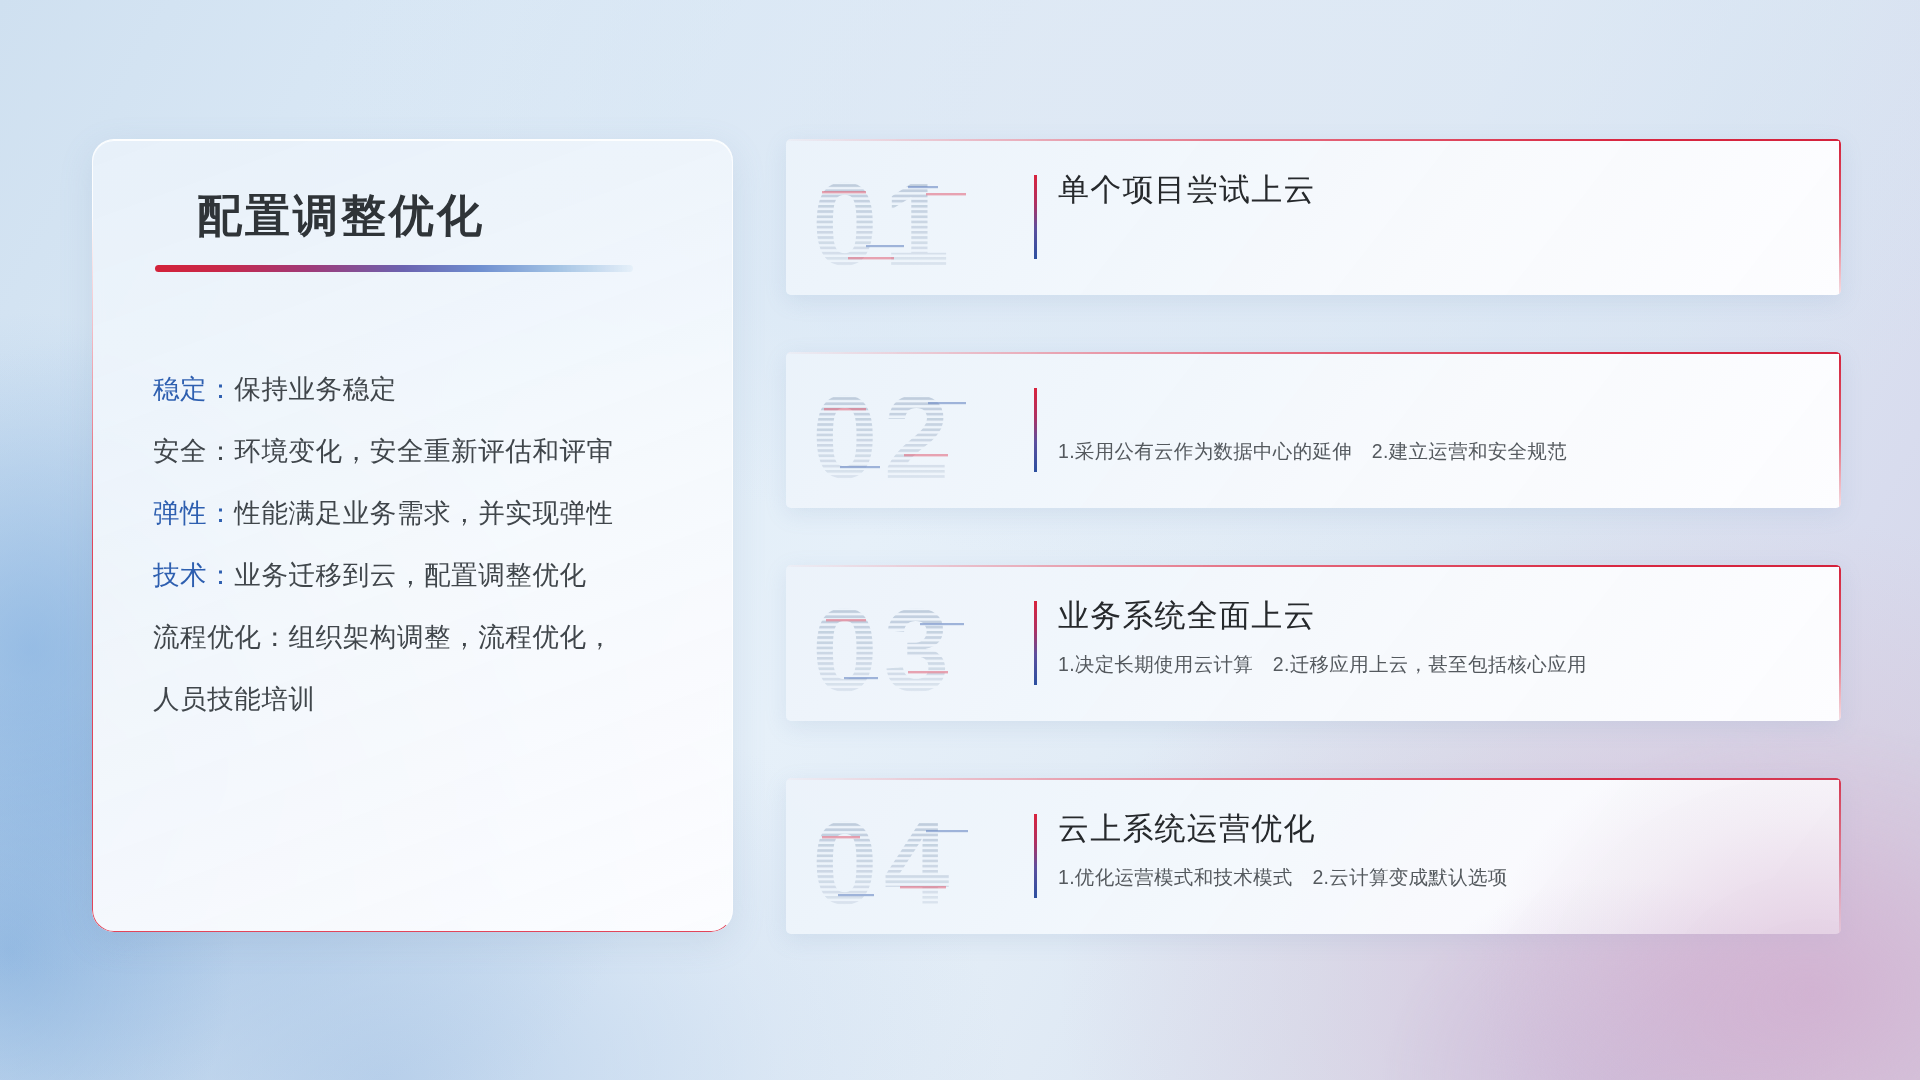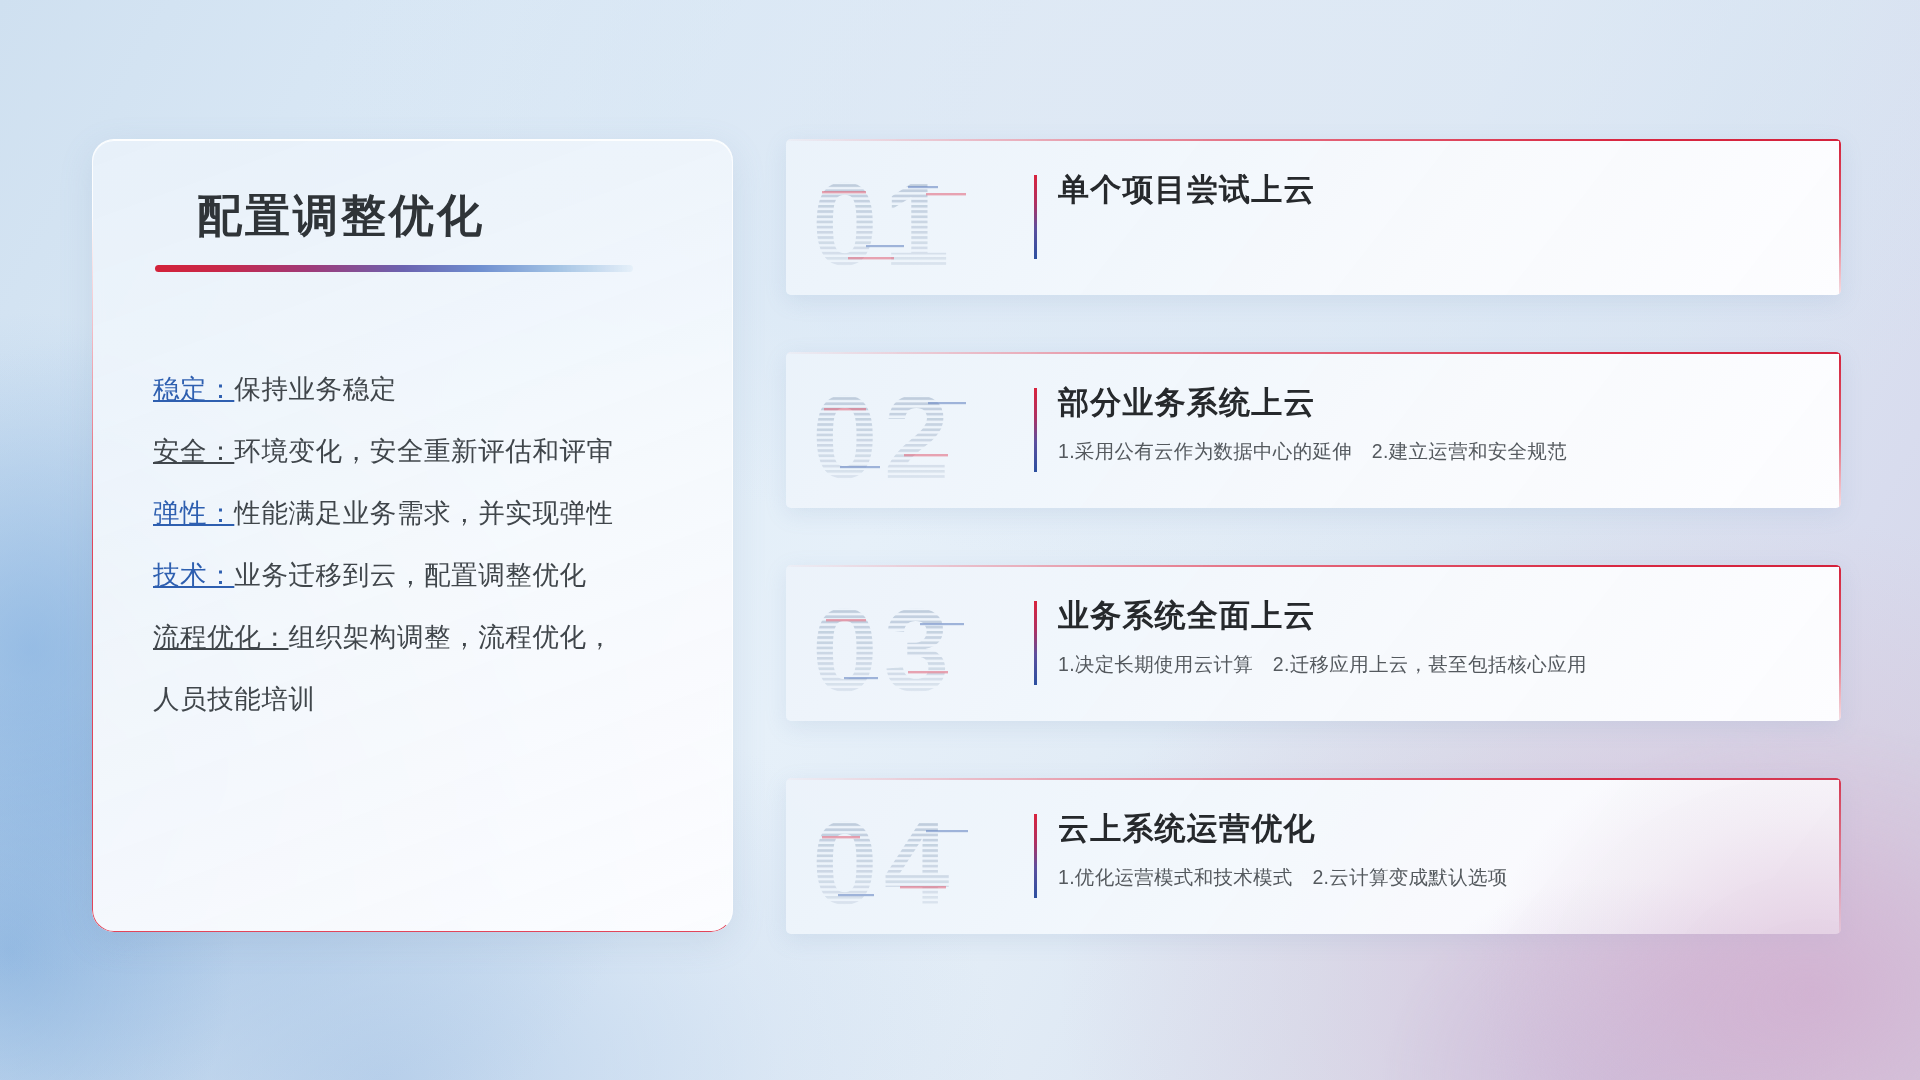--- a/index.html
+++ b/index.html
@@ -106,21 +106,21 @@
     left:60px; top:218px;
     width:540px;
   }
   .factor-line {
     font-size:26.5px;
     line-height:62px;
     color:#40464b;
     letter-spacing:0.6px;
     white-space:nowrap;
   }
-  .factor-key        { color:#40464b;text-decoration:underline; }
+  .factor-key        { color:#40464b; }
   .factor-key.accent { color:#2e5fb0; }
 
   
   .step-card {
     position:absolute;
     left:786px;
     width:1055px;
     height:156px;
     border-radius:5px;
     background:linear-gradient(128deg,
@@ -170,21 +170,21 @@
     position:absolute;
     left:248px; top:36px;
     width:3.2px; height:84px;
     background:linear-gradient(180deg, #d9233d 0%, #b03060 34%, #5c4f9e 64%, #2b4fa0 100%);
   }
 
   .card-title {
     position:absolute;
     left:272px; top:30px;
     font-size:31px;
-    font-weight:700;
+    font-weight:400;
     color:#26292c;
     letter-spacing:1.2px;
     white-space:nowrap;
   }
   .card-sub {
     position:absolute;
     left:272px; top:86px;
     font-size:19.5px;
     color:#54595e;
     letter-spacing:0.3px;
@@ -284,21 +284,20 @@
         </g>
         <g opacity="0.55">
           <rect x="16" y="42" width="42" height="2.4" fill="#e0566c"></rect>
           <rect x="120" y="36" width="38" height="2.2" fill="#5577bb"></rect>
           <rect x="96" y="88" width="44" height="2.4" fill="#e0566c"></rect>
           <rect x="32" y="100" width="40" height="2.2" fill="#5577bb"></rect>
         </g>
       </svg>
     </div>
     <div class="card-accent"></div>
-    <div class="card-title">部分业务系统上云</div>
     <div class="card-sub">1.采用公有云作为数据中心的延伸　2.建立运营和安全规范</div>
   </div>
 
   <div class="step-card c3">
     <div class="card-top-rule"></div>
     <div class="card-right-rule"></div>
     <div class="wm">
       <svg viewBox="0 0 210 128" preserveAspectRatio="none">
         <defs>
           <pattern id="scan3" width="210" height="5.2" patternUnits="userSpaceOnUse">

